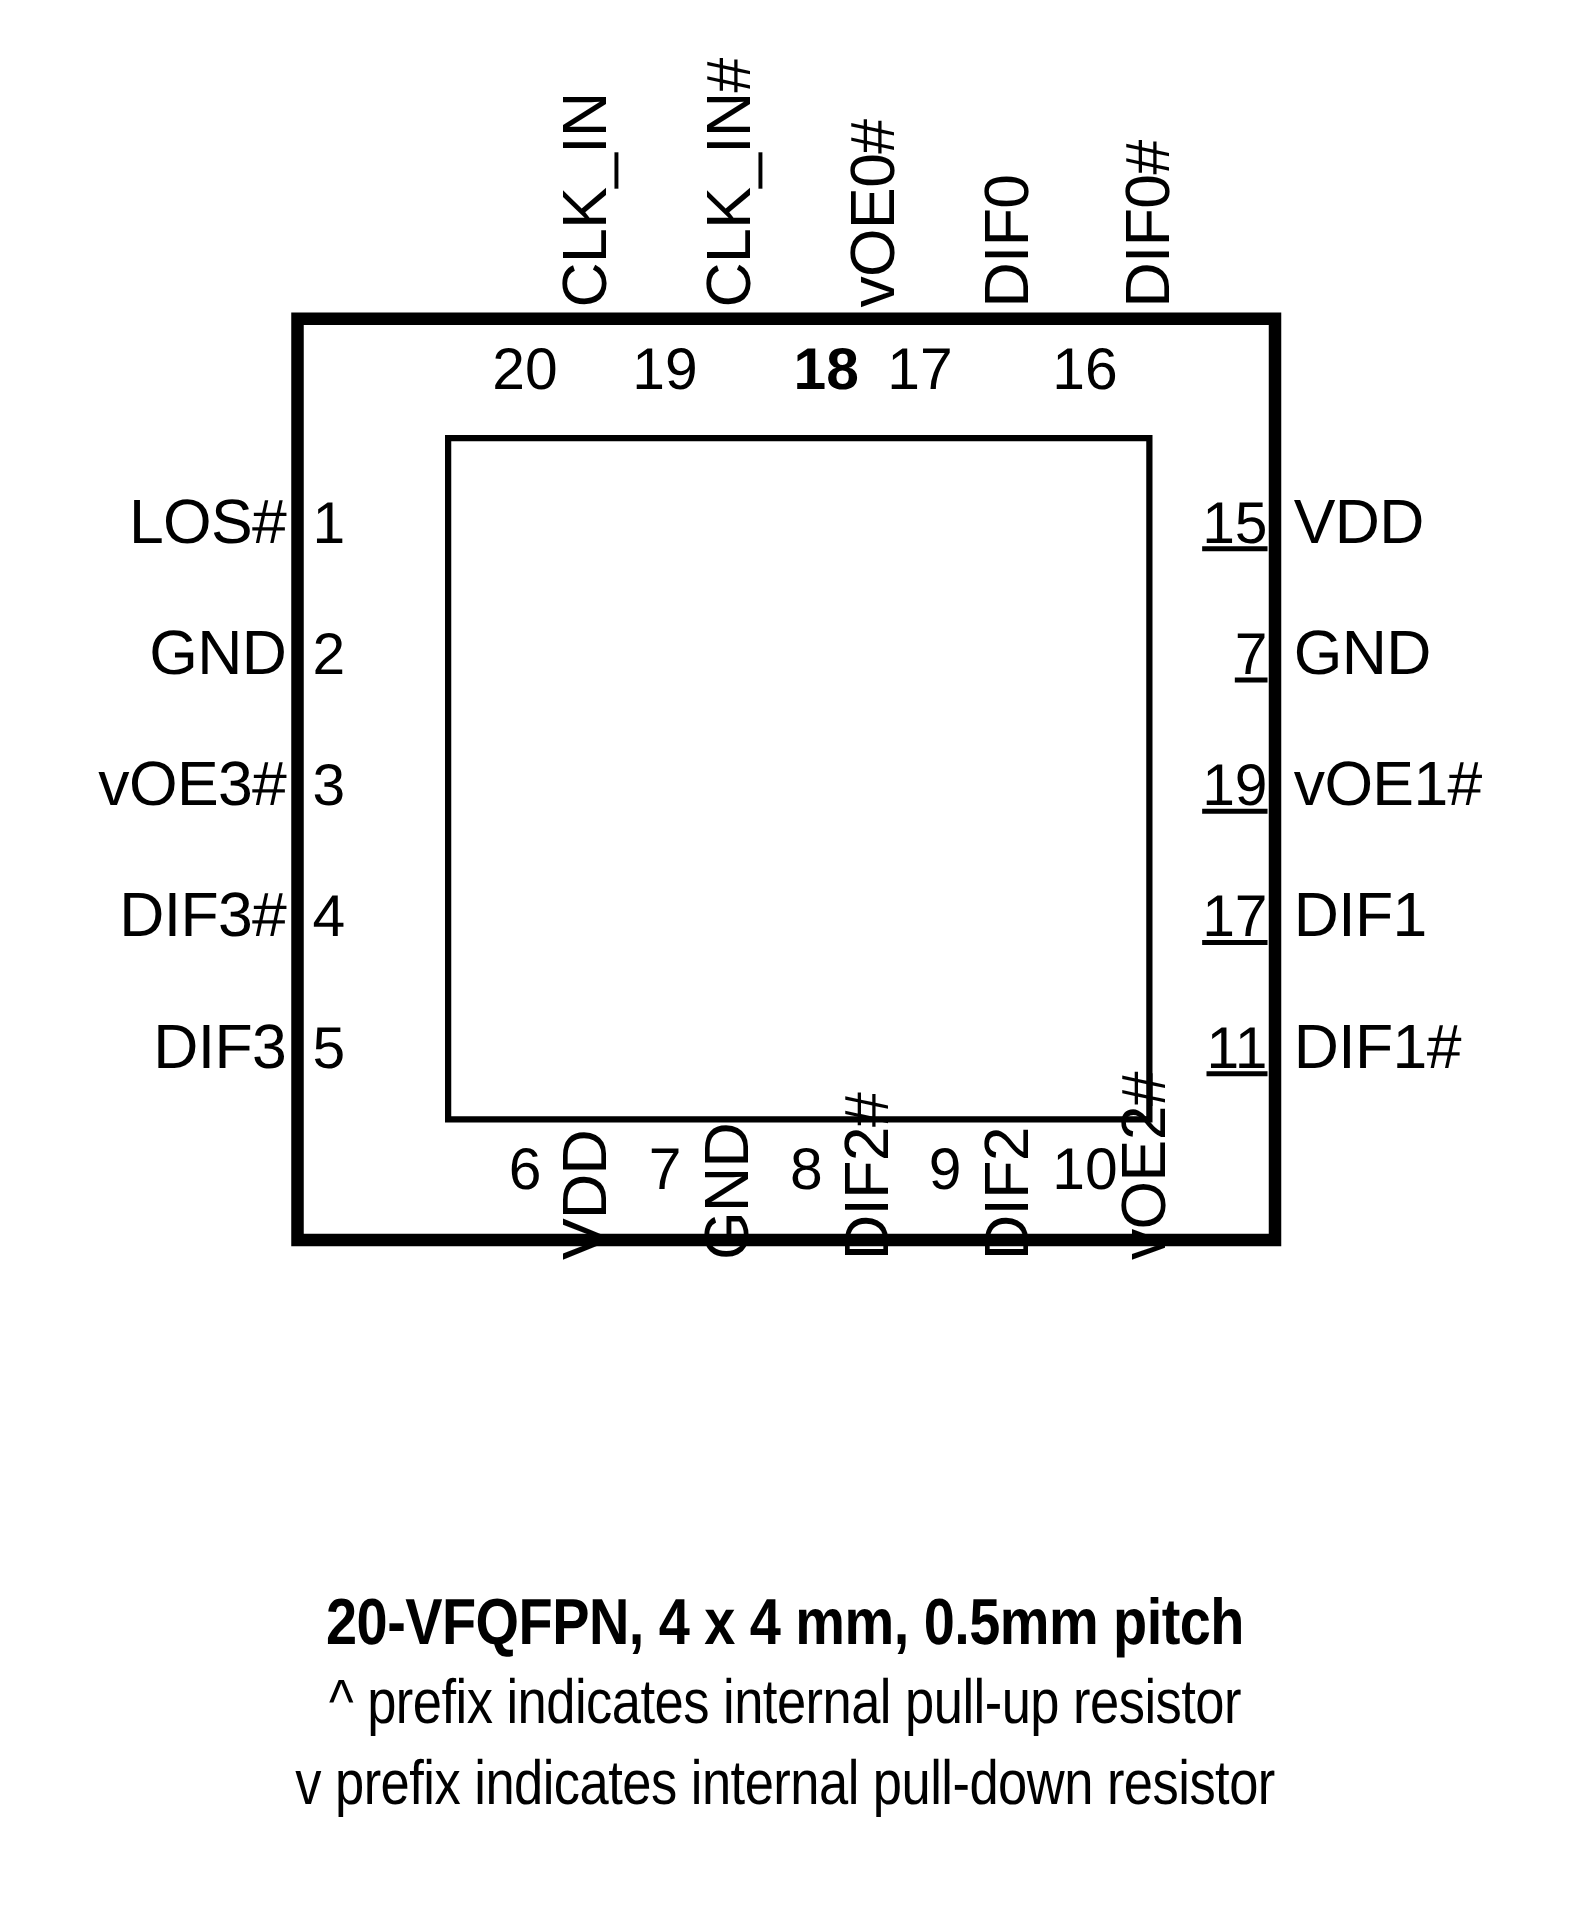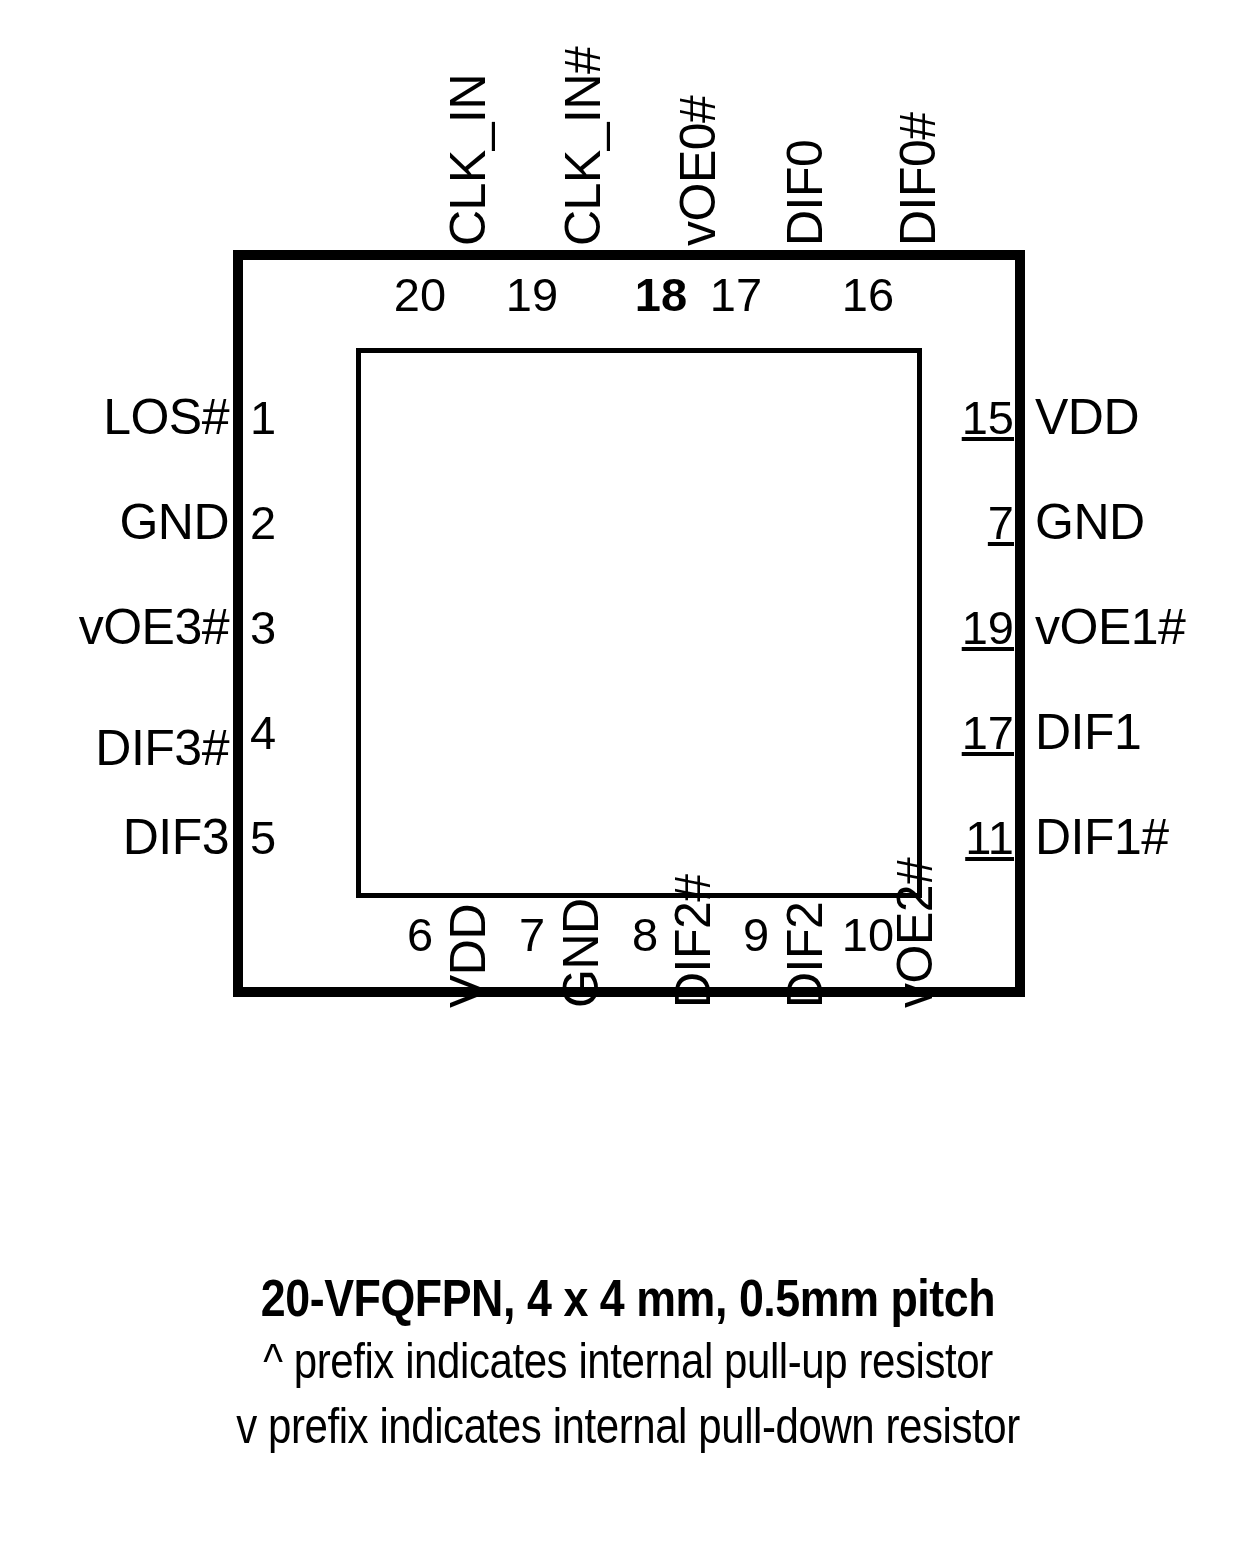--- a/index.html
+++ b/index.html
@@ -184,21 +184,21 @@
 
   <div class="pin-num top" style="left:370px;">20</div>
   <div class="pin-num top" style="left:482px;">19</div>
   <div class="pin-num top" style="left:611px;font-weight:bold;">18</div>
   <div class="pin-num top" style="left:686px;">17</div>
   <div class="pin-num top" style="left:818px;">16</div>
 
   <div class="pin-label-h left" style="top:392px;">LOS#</div>
   <div class="pin-label-h left" style="top:497px;">GND</div>
   <div class="pin-label-h left" style="top:602px;margin-left:35px;">vOE3#</div>
-  <div class="pin-label-h left" style="top:723px;">DIF3#</div>
+  <div class="pin-label-h left" style="top:707px;">DIF3#</div>
   <div class="pin-label-h left" style="top:812px;">DIF3</div>
 
   <div class="pin-num left" style="top:394px;">1</div>
   <div class="pin-num left" style="top:499px;">2</div>
   <div class="pin-num left" style="top:604px;">3</div>
   <div class="pin-num left" style="top:709px;">4</div>
   <div class="pin-num left" style="top:814px;">5</div>
 
   <div class="pin-num right" style="top:394px;">15</div>
   <div class="pin-num right" style="top:499px;">7</div>

